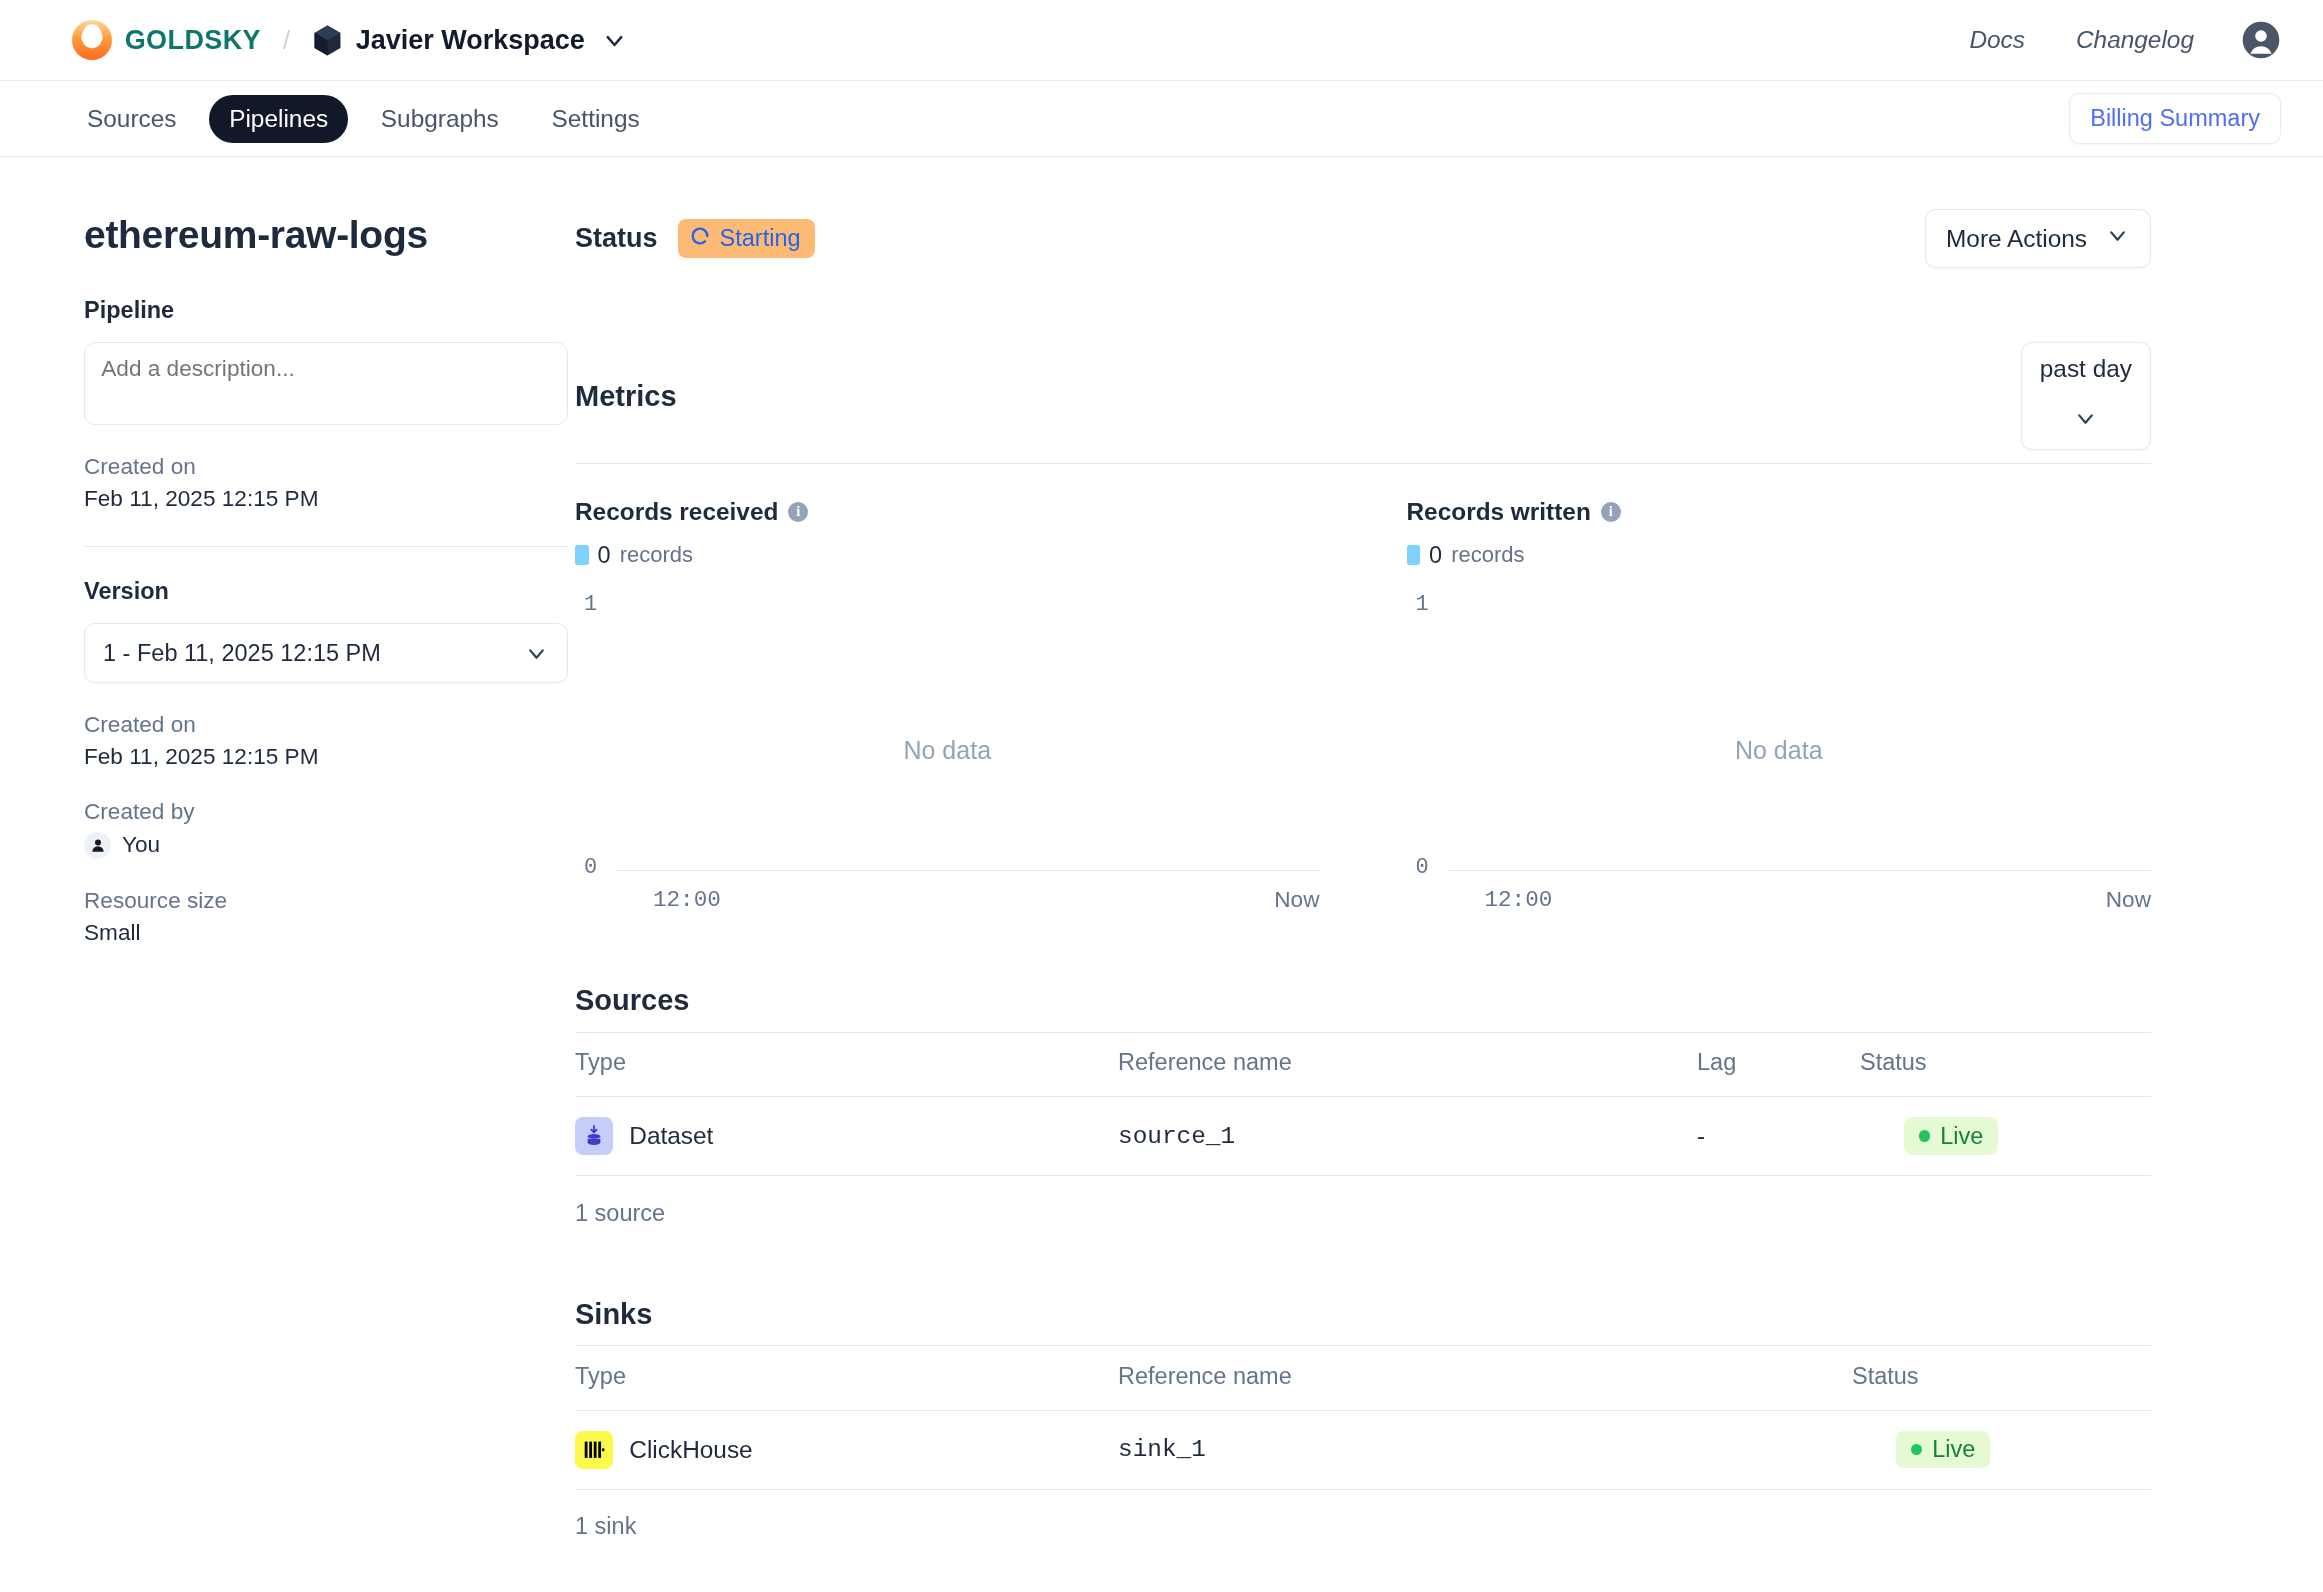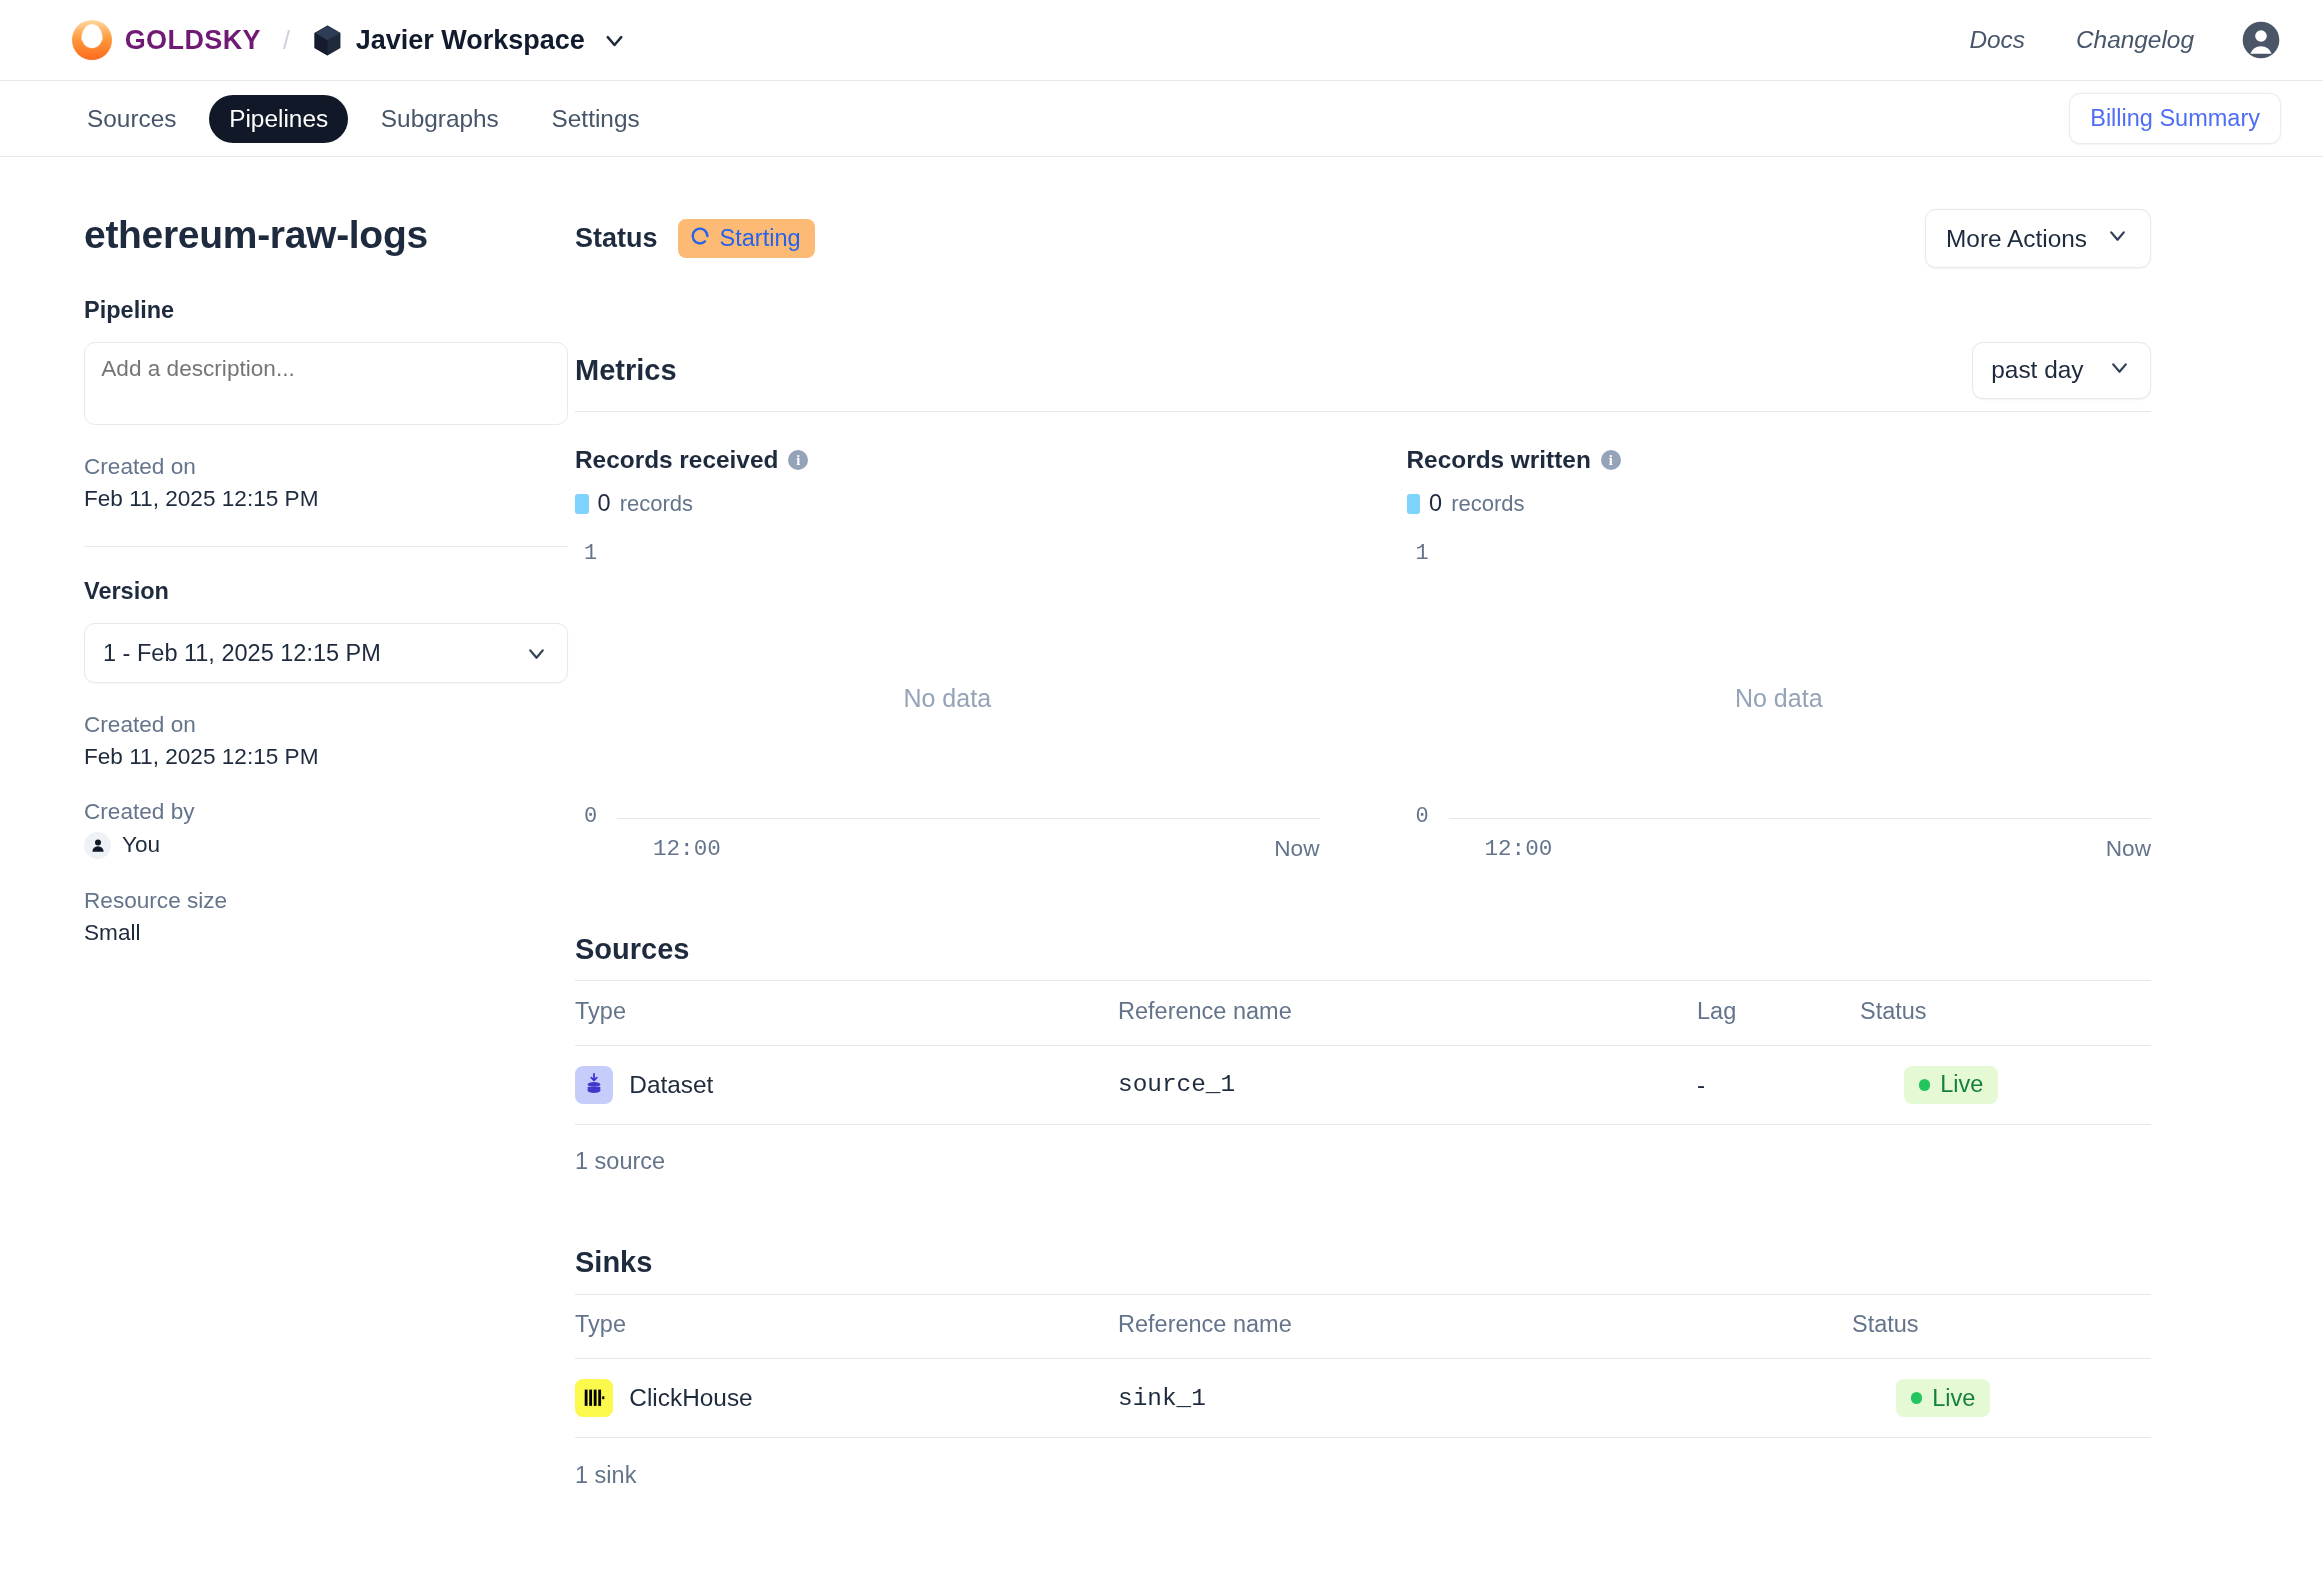--- a/index.html
+++ b/index.html
@@ -34,21 +34,21 @@
     width: 20px; height: 23.5px; border-radius: 50% 50% 46% 46%;
     background: #fff;
   }
   .gs-logo::before{
     content:""; position:absolute; left:50%; bottom:19px;
     transform: translateX(-50%);
     width:21px; height:7.2px; background:#fff; border-radius:1.8px;
     z-index:2;
   }
   .brand-name {
-    font-size: 27px; font-weight: 700; letter-spacing: 0.4px; color:#701a75;
+    font-size: 27px; font-weight: 700; letter-spacing: 0.4px; color:#0f766e;
   }
   .slash { color:#cbd2de; font-size:25px; margin: 0 22px; font-weight:300;}
   .cube-icon { width:31px; height:33px; flex:none; }
   .ws-name { font-size:27px; font-weight:600; color:#121a2e; margin-left:12.7px;}
   .chev { margin-left:16.3px; display:flex; align-items:center;}
   .spacer { flex:1 1 auto; }
   .topnav-link {
     font-size: 24.4px; color:#475569; margin-left: 51px; text-decoration:none;font-style:italic;
   }
   .avatar-btn { margin-left: 47px; display:flex; align-items:center;}
@@ -125,20 +125,21 @@
     box-shadow:0 0.9px 1.8px rgba(16,24,40,.05);
   }
 
   .metrics-head { display:flex; align-items:center; margin-top: 78px; }
   .sect-title { font-size:29px; font-weight:700; color:#1e2a3d; }
   .range-select {
     margin-left:auto; border:0.9px solid #e6e9f0; border-radius:11px; background:#fff;
     padding: 11.8px 18px; display:flex; align-items:center; gap:23.5px;
     font-size:24.4px; color:#1e2a3d; cursor:pointer;
     box-shadow:0 0.9px 1.8px rgba(16,24,40,.05);
+    flex-direction:column;
   }
   .rule { height:0.9px; background:#e3e8f0; margin-top:12.7px; }
 
   .charts { display:flex; gap: 87px; margin-top: 34px; }
   .chart { flex:1 1 0; min-width:0; }
   .chart-title { font-size:24.4px; font-weight:700; color:#1e2a3d; display:flex; align-items:center; gap:10px;}
   .info-i {
     width:20px;height:20px;border-radius:50%;background:#94a3b8;color:#fff;
     font-size:14.5px; font-weight:700; display:flex;align-items:center;justify-content:center;
     font-family:"Liberation Serif", serif;

